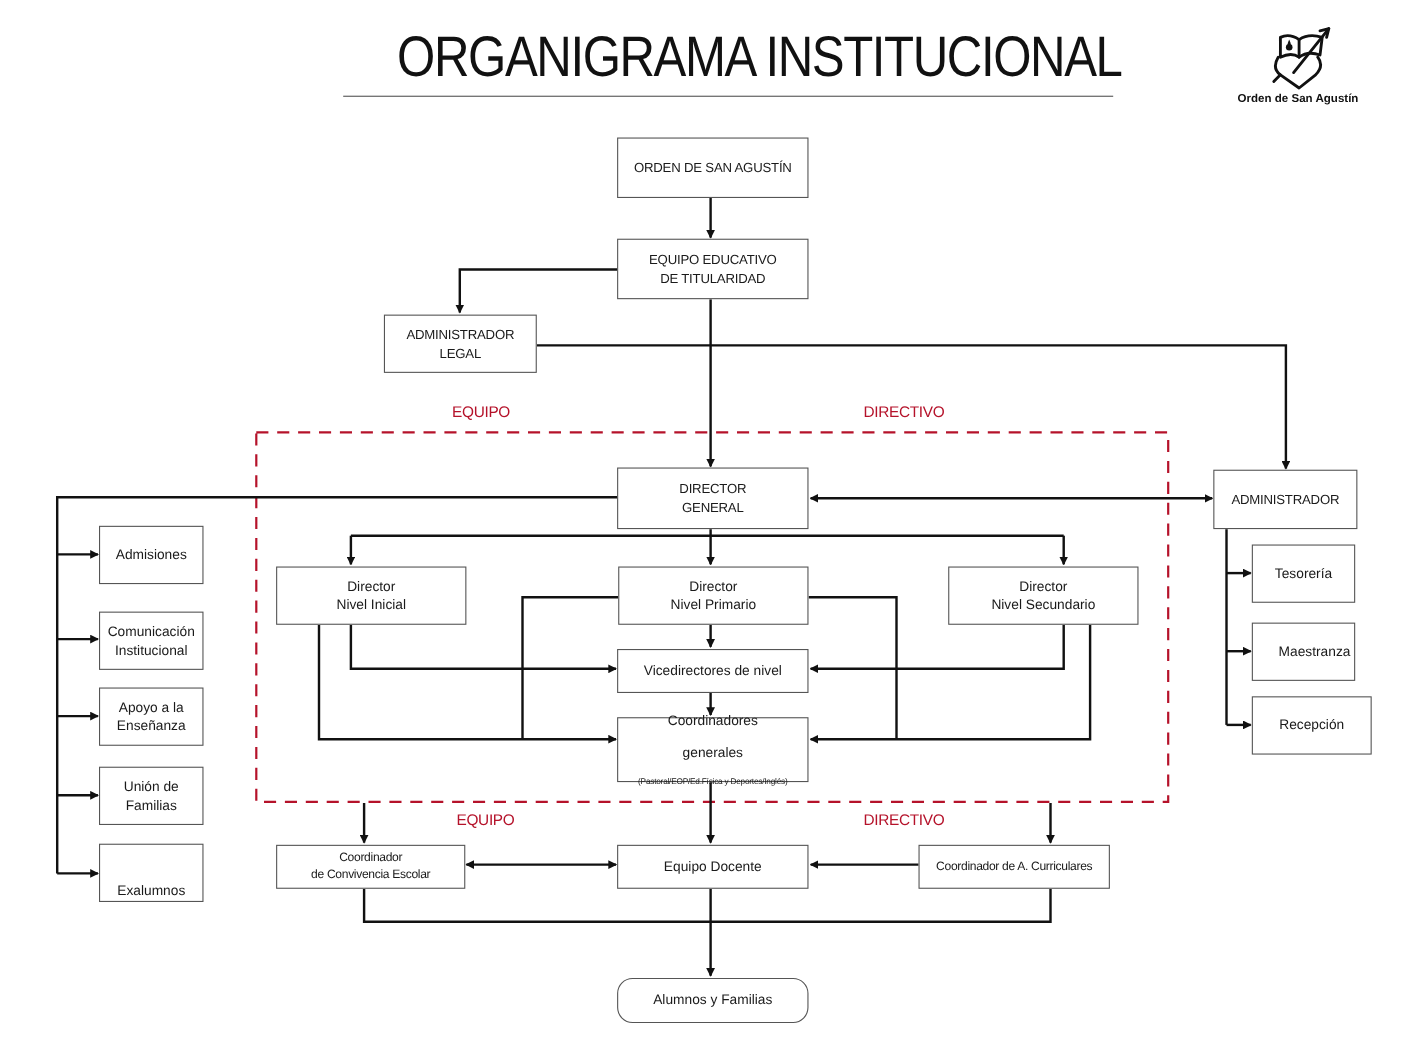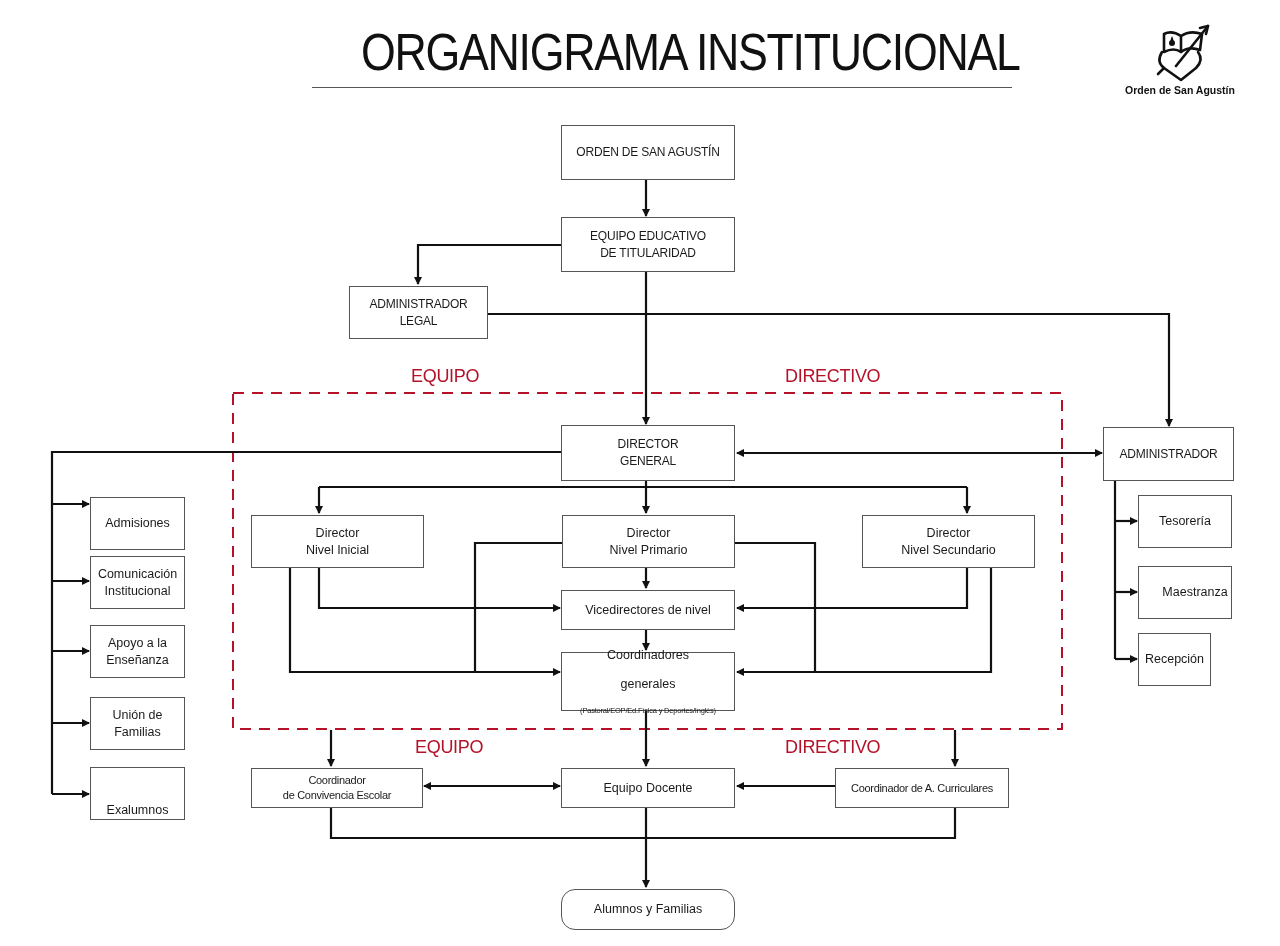--- a/index.html
+++ b/index.html
@@ -14,21 +14,21 @@
     #logo-text { position: absolute; left: 0; top: 66px; width: 120px; text-align: center;
                  font-size: 10.5px; font-weight: 700; color: #111; white-space: nowrap; }
     svg#lines { position: absolute; left: 0; top: 0; }
     .box { position: absolute; box-sizing: border-box; border: 1.3px solid #555; background: #fff;
            display: flex; flex-direction: column; align-items: center; justify-content: center;
            text-align: center; font-size: 12.5px; line-height: 17px; color: #1a1a1a; }
     .box .line { display: block; white-space: nowrap; }
     .upper { font-size: 12px; letter-spacing: -0.2px; }
     .small { font-size: 11px; letter-spacing: -0.3px; line-height: 15px; }
     .tiny { font-size: 7.5px; line-height: 12px; letter-spacing: -0.2px; }
-    .red-label { position: absolute; font-size: 18px; color: #b5122a; letter-spacing: -0.3px; white-space: nowrap; }
+    .red-label { position: absolute; font-size: 14px; color: #b5122a; letter-spacing: -0.3px; white-space: nowrap; }
   </style>
 </head>
 <body>
 
 <div id="title">ORGANIGRAMA INSTITUCIONAL</div>
 <div id="title-rule"></div>
 
 <div id="logo">
   <svg width="62" height="62" viewBox="0 0 62 62">
     <g fill="none" stroke="#111" stroke-width="2.6" stroke-linecap="round" stroke-linejoin="round">
@@ -119,25 +119,25 @@
 <div class="box upper" style="left:1103px; top:427px; width:131px; height:54px;">
   <span class="line">ADMINISTRADOR</span>
 </div>
 
 <div class="box" style="left:1138px; top:495px; width:94px; height:53px;">
   <span class="line">Tesorería</span>
 </div>
 <div class="box" style="left:1138px; top:566px; width:94px; height:53px;padding-left:20px;">
   <span class="line">Maestranza</span>
 </div>
-<div class="box" style="left:1138px; top:633px; width:73px; height:53px;">
+<div class="box" style="left:1138px; top:633px; width:109px; height:53px;">
   <span class="line">Recepción</span>
 </div>
 
-<div class="box" style="left:90px; top:497px; width:95px; height:53px;text-align:right;">
+<div class="box" style="left:90px; top:478px; width:95px; height:53px;text-align:right;">
   <span class="line">Admisiones</span>
 </div>
 <div class="box" style="left:90px; top:556px; width:95px; height:53px;">
   <span class="line">Comunicación</span>
   <span class="line">Institucional</span>
 </div>
 <div class="box" style="left:90px; top:625px; width:95px; height:53px;">
   <span class="line">Apoyo a la</span>
   <span class="line">Enseñanza</span>
 </div>

